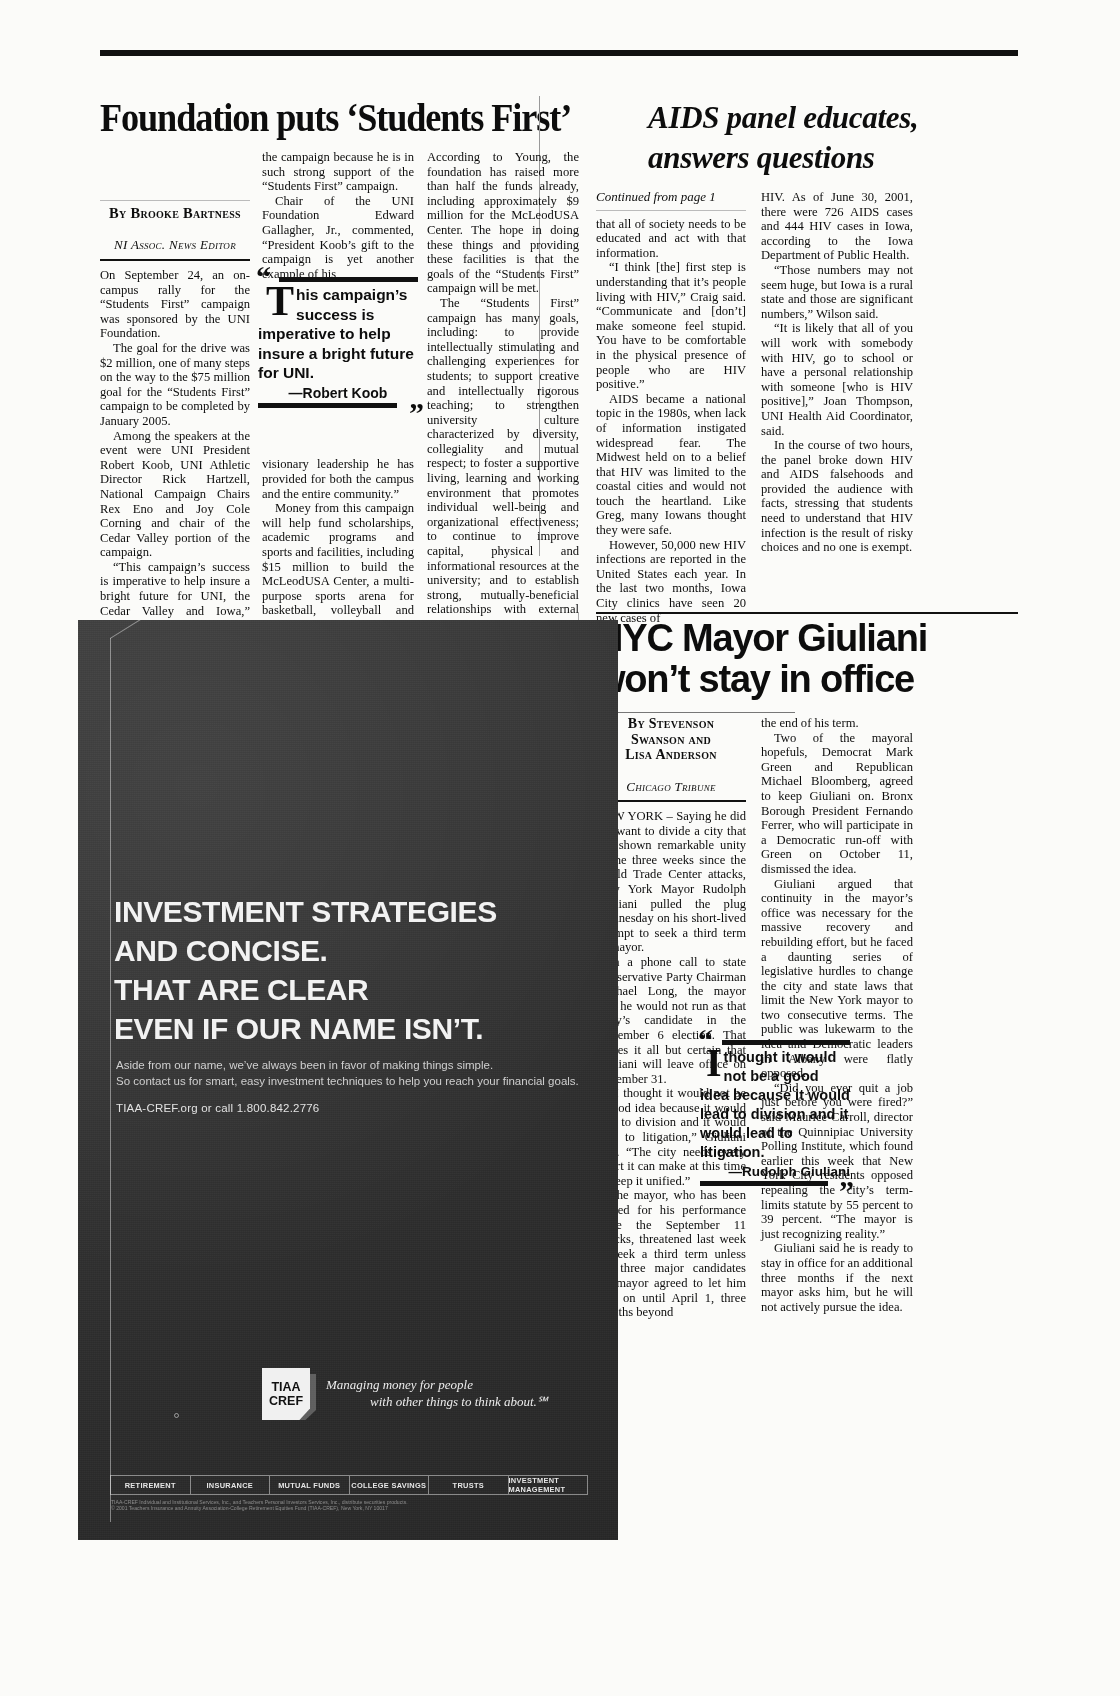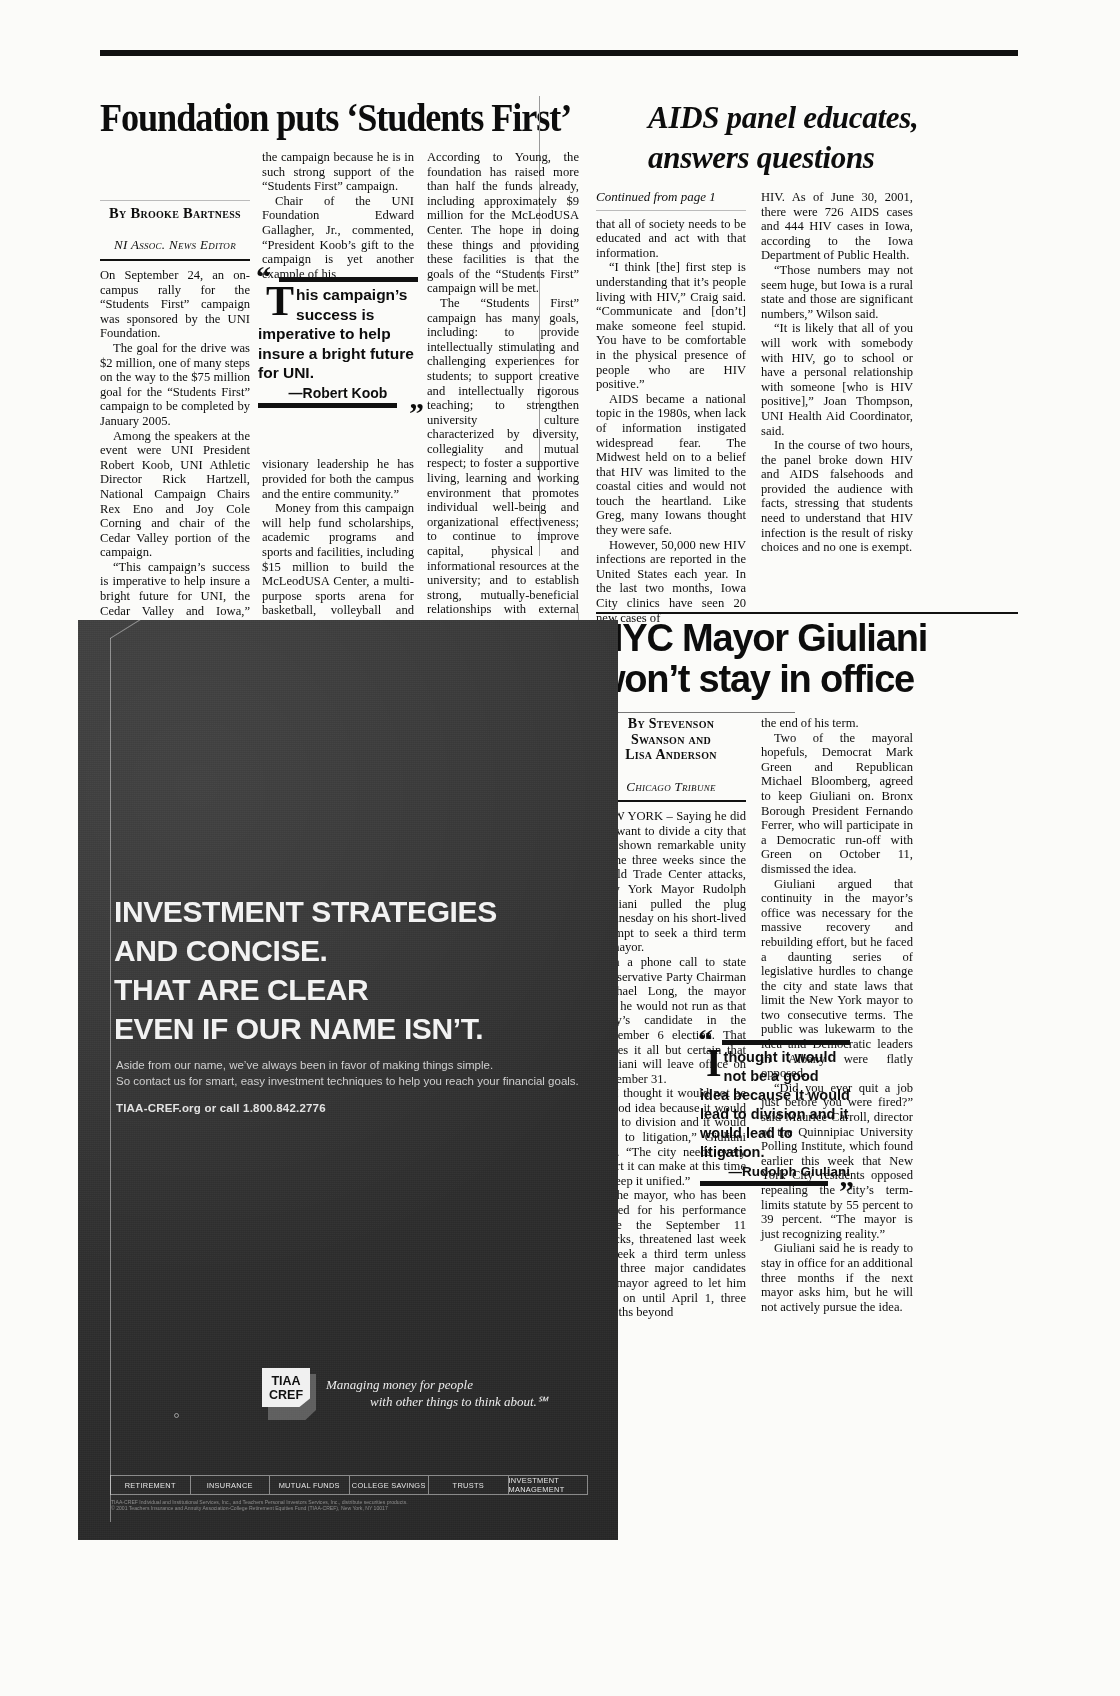--- a/index.html
+++ b/index.html
@@ -152,24 +152,24 @@
     color:#f2f2f2;letter-spacing:-.4px;
   }
   .ad-sub{
     position:absolute;left:38px;top:437px;width:492px;
     font-family:"Liberation Sans",sans-serif;
     font-size:11.5px;line-height:16px;color:#cfcfcf;
   }
   .ad-url{
     position:absolute;left:38px;top:482px;
     font-family:"Liberation Sans",sans-serif;
-    font-weight:700;font-size:11.5px;color:#e2e2e2;letter-spacing:.2px;
+    font-weight:400;font-size:11.5px;color:#e2e2e2;letter-spacing:.2px;
   }
   .ad-logo{
-    position:absolute;left:184px;top:748px;width:48px;height:39px;
+    position:absolute;left:184px;top:748px;width:48px;height:52px;
     background:#f0f0f0;color:#111;
     font-family:"Liberation Sans",sans-serif;font-weight:700;
     font-size:12.5px;line-height:14px;
     display:flex;flex-direction:column;align-items:center;justify-content:center;
     clip-path:polygon(0 0,100% 0,100% 78%,78% 100%,0 100%);
   }
   .ad-logo-shadow{
     position:absolute;left:190px;top:754px;width:48px;height:46px;
     background:rgba(160,160,160,.45);
     clip-path:polygon(0 0,100% 0,100% 78%,78% 100%,0 100%);
@@ -180,21 +180,21 @@
     font-size:13px;line-height:17px;color:#ececec;
   }
   .ad-tag .l2{display:block;padding-left:44px;}
   .ad-bar{
     position:absolute;left:32px;top:855px;width:476px;height:18px;
     display:flex;align-items:stretch;
     border:1px solid rgba(255,255,255,.45);
   }
   .ad-bar div{
     flex:1;display:flex;align-items:center;justify-content:center;
-    font-family:"Liberation Sans",sans-serif;font-size:7.4px;font-weight:400;
+    font-family:"Liberation Sans",sans-serif;font-size:7.4px;font-weight:700;
     color:#e6e6e6;letter-spacing:.3px;
     border-right:1px solid rgba(255,255,255,.45);
   }
   .ad-bar div:last-child{border-right:0;}
   .ad-fine{
     position:absolute;left:33px;top:879px;width:470px;
     font-family:"Liberation Sans",sans-serif;
     font-size:5.1px;line-height:6.4px;color:#8e8e8e;
   }
   .ad-dot{position:absolute;left:96px;top:793px;width:3px;height:3px;border-radius:50%;

